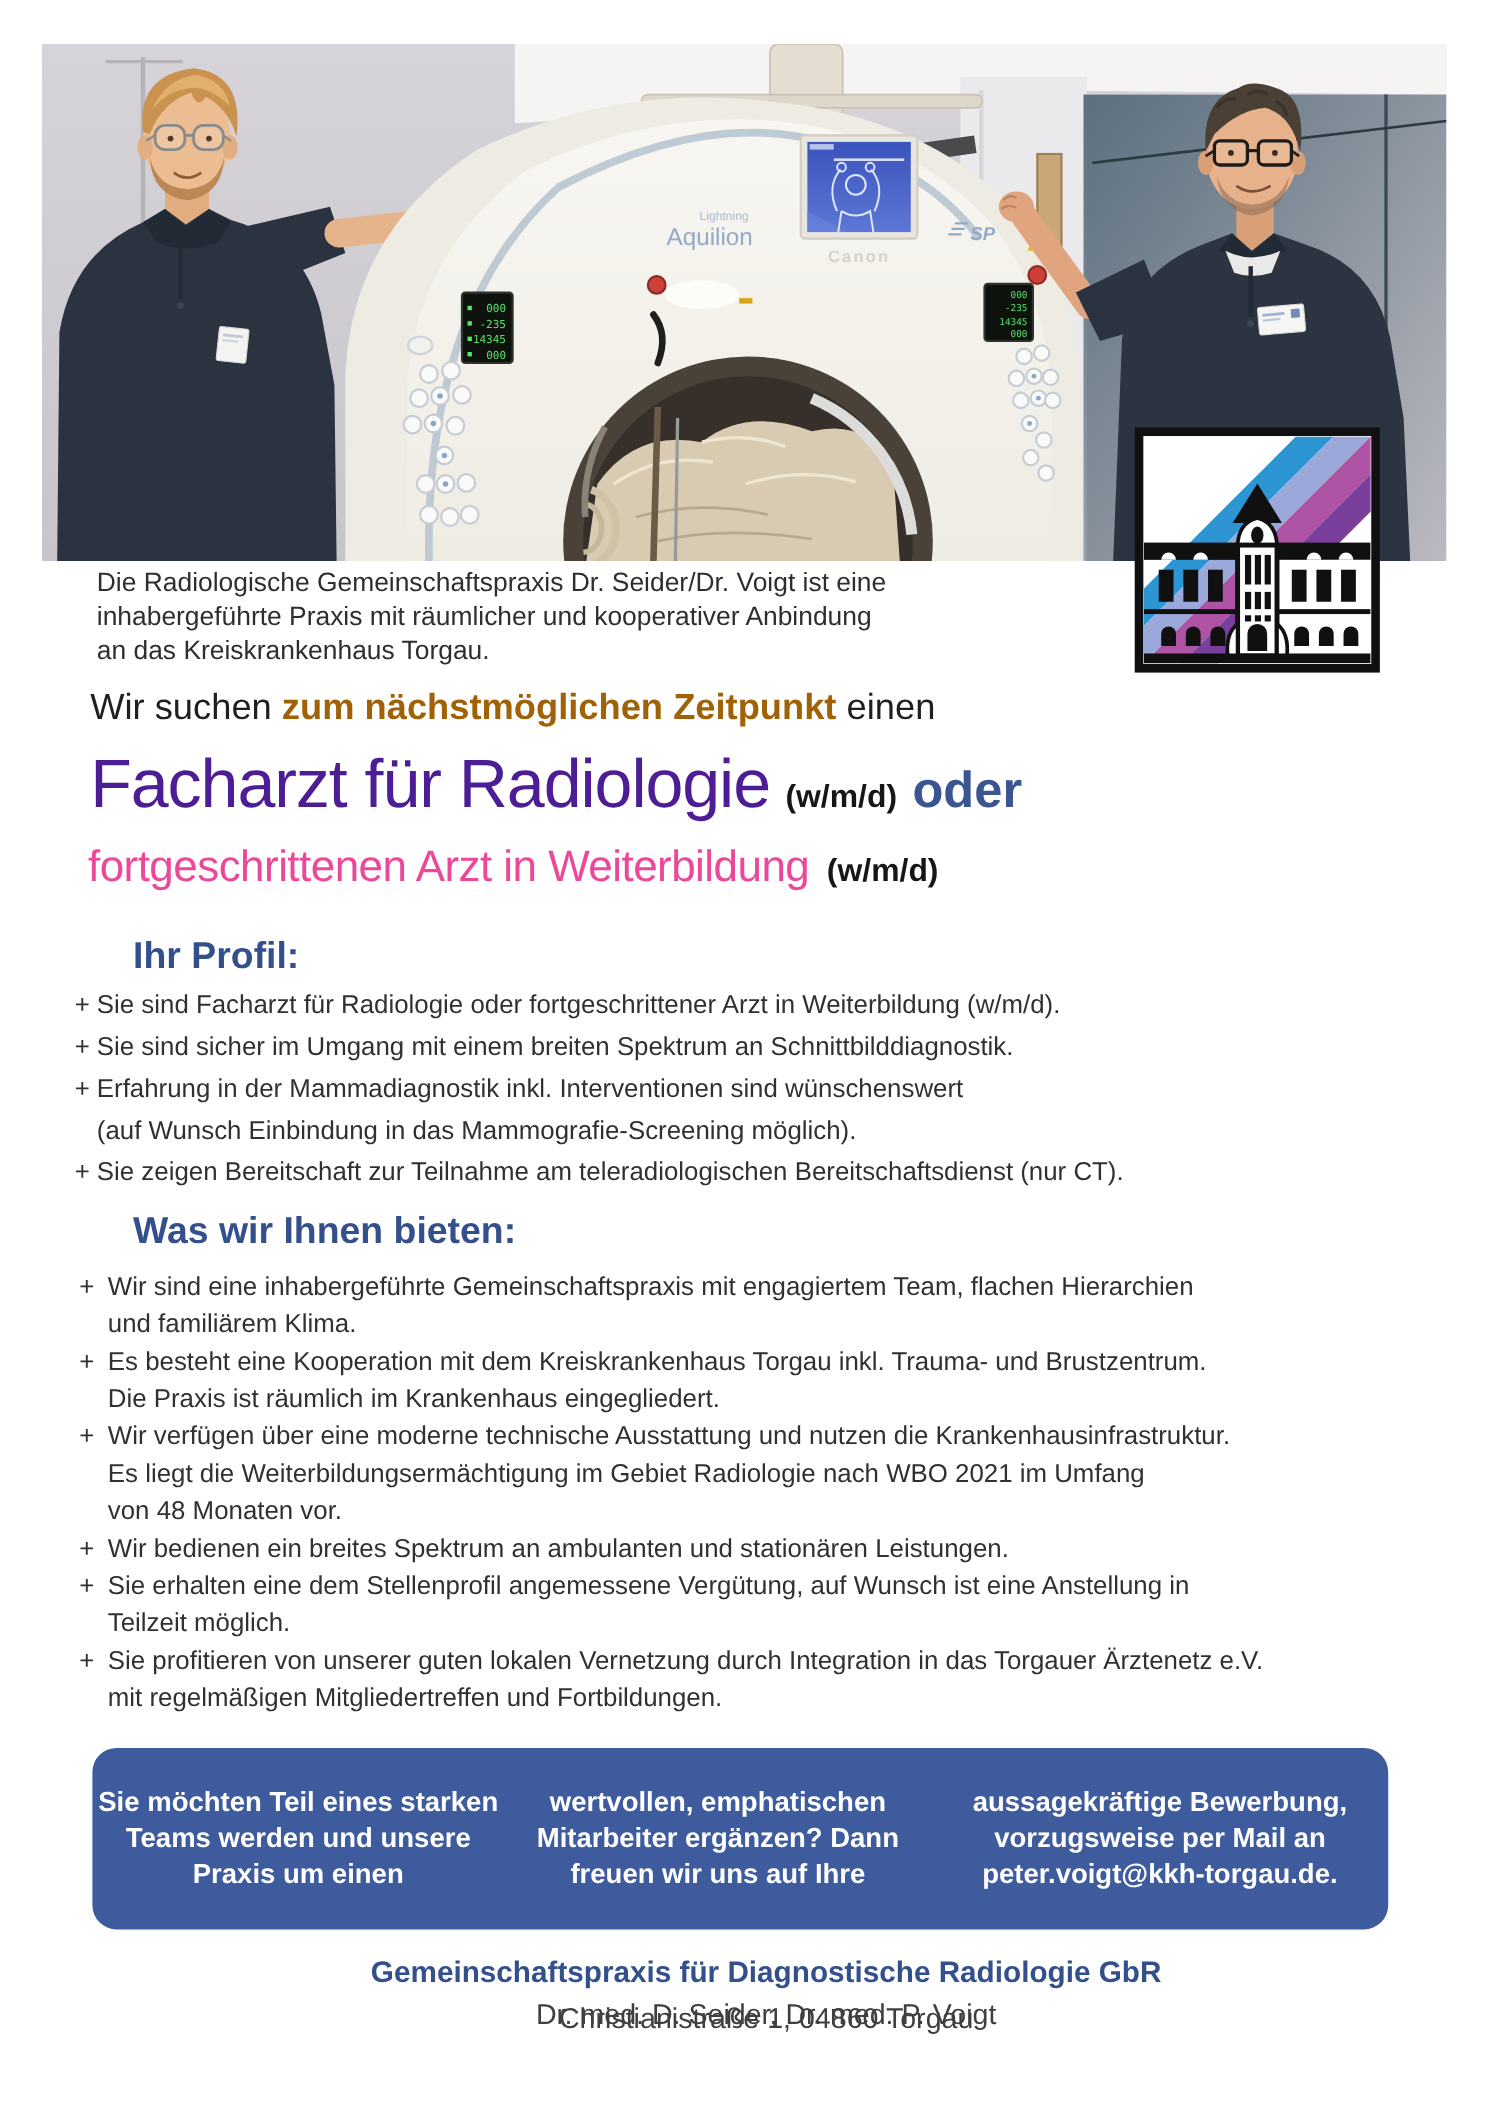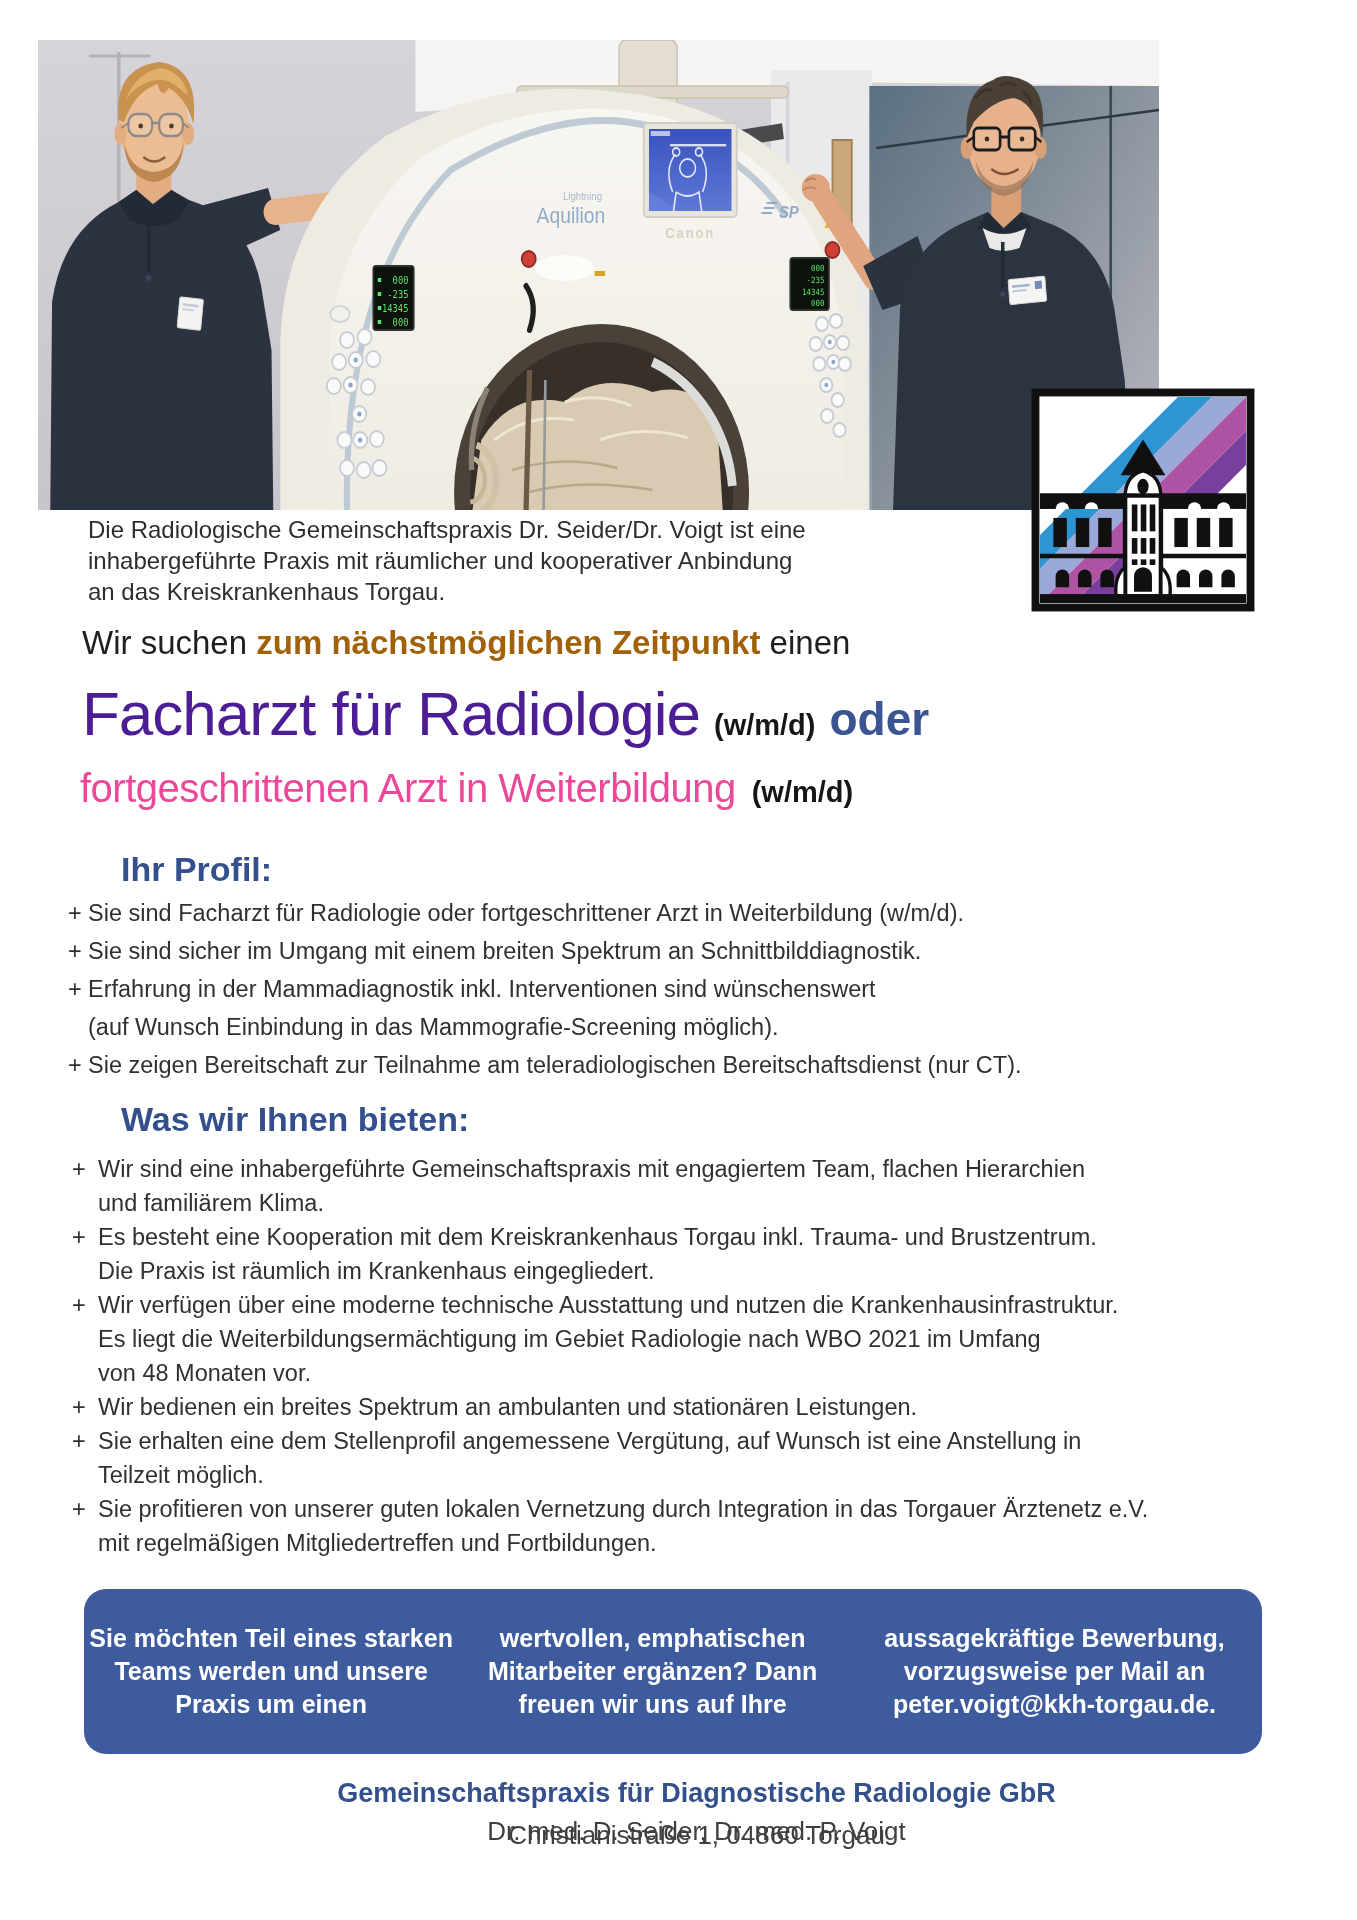--- a/index.html
+++ b/index.html
@@ -6,21 +6,21 @@
   html,body { background:#ffffff; }
   #page {
     position:relative; width:1357px; height:1920px; margin:0 auto;
     background:#ffffff; overflow:hidden;
     font-family:"Liberation Sans", sans-serif;
     color:#2e2e2e;
   }
   .abs { position:absolute; }
 
   
-  #photo { left:38px; top:40px; width:1121px; height:470px; }
+  #photo { left:38px; top:40px; width:1277px; height:470px; }
   #photo svg { display:block; width:100%; height:100%; }
 
   
   #logo { left:1030px; top:388px; width:226px; height:224px; z-index:5; }
   #logo svg { display:block; width:100%; height:100%; }
 
   
   #intro { left:88px; top:514px; font-size:24px; line-height:31px; color:#2e2e2e; }
   #intro span { display:block; }
 

